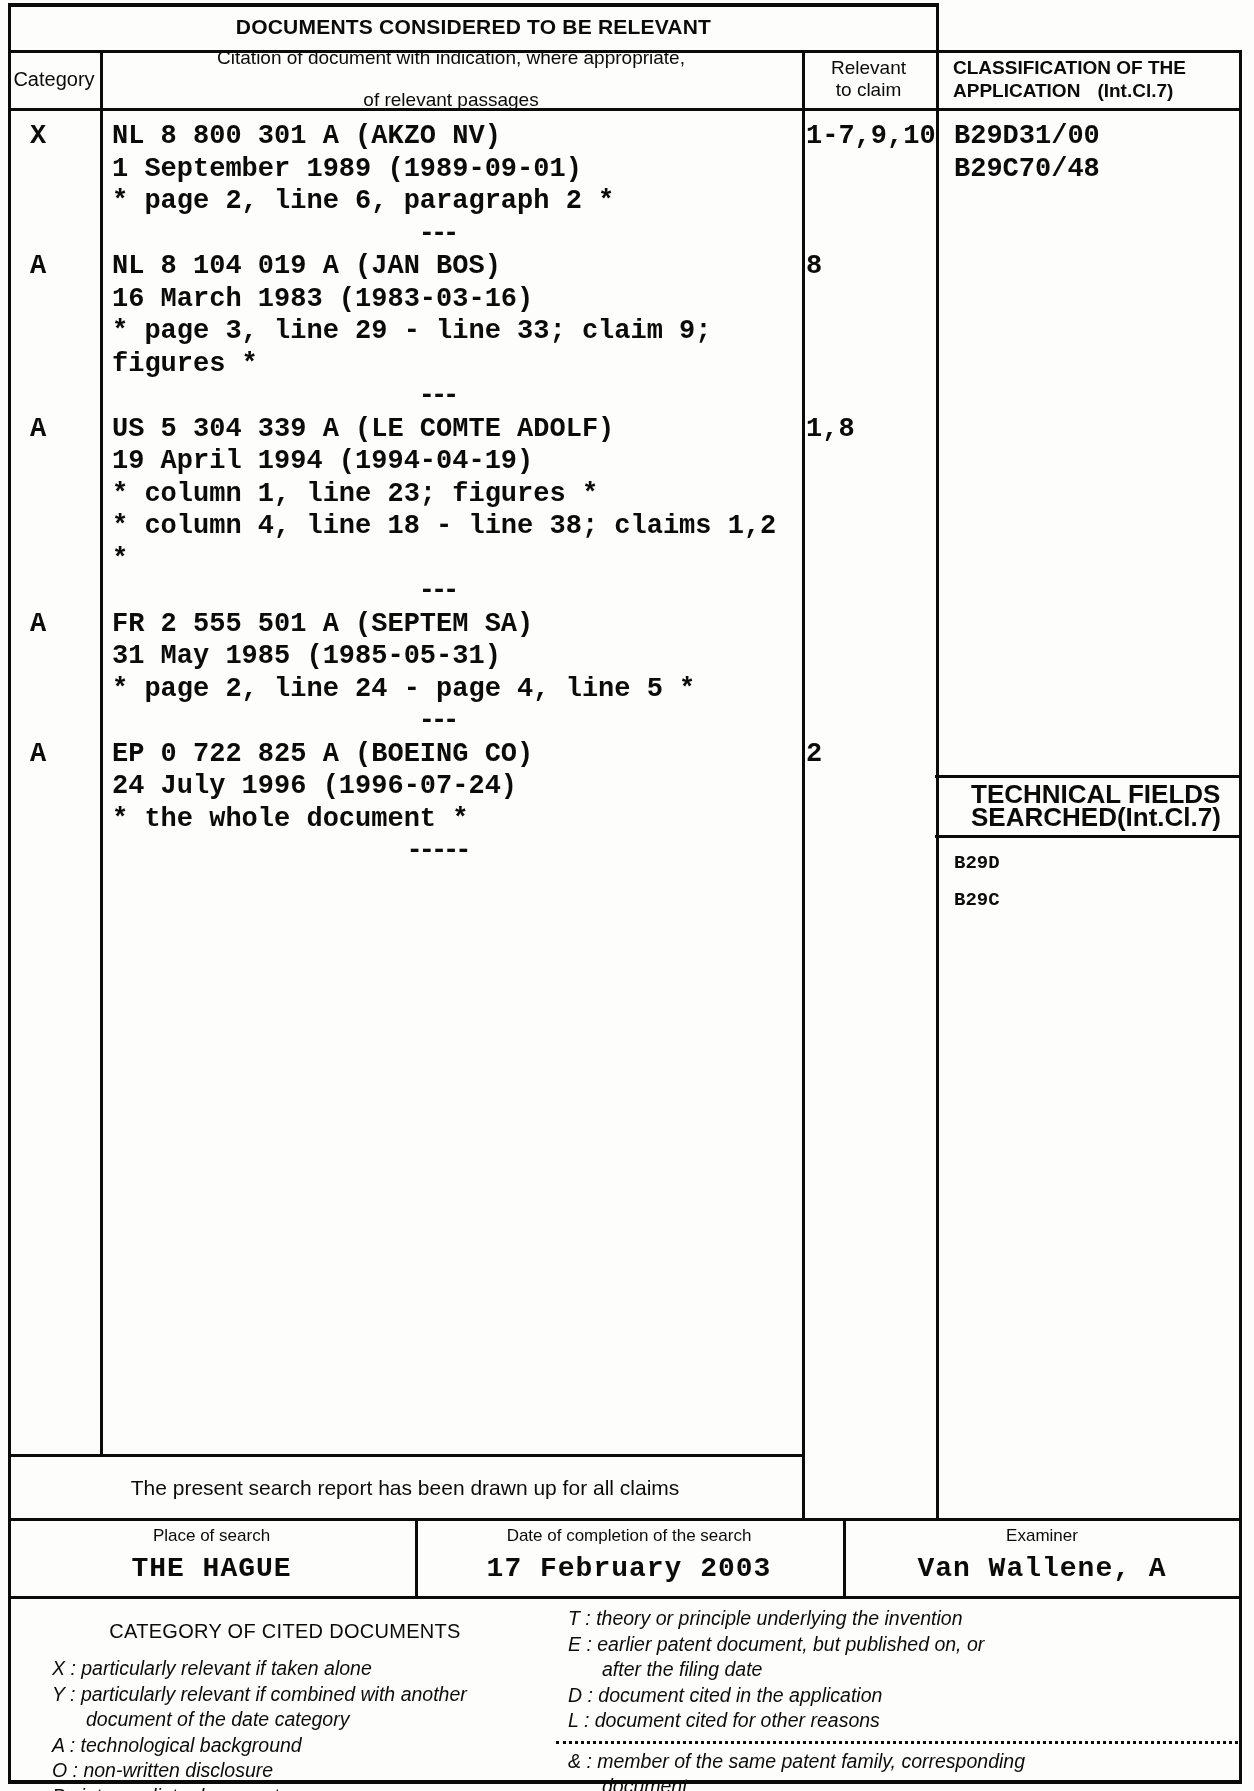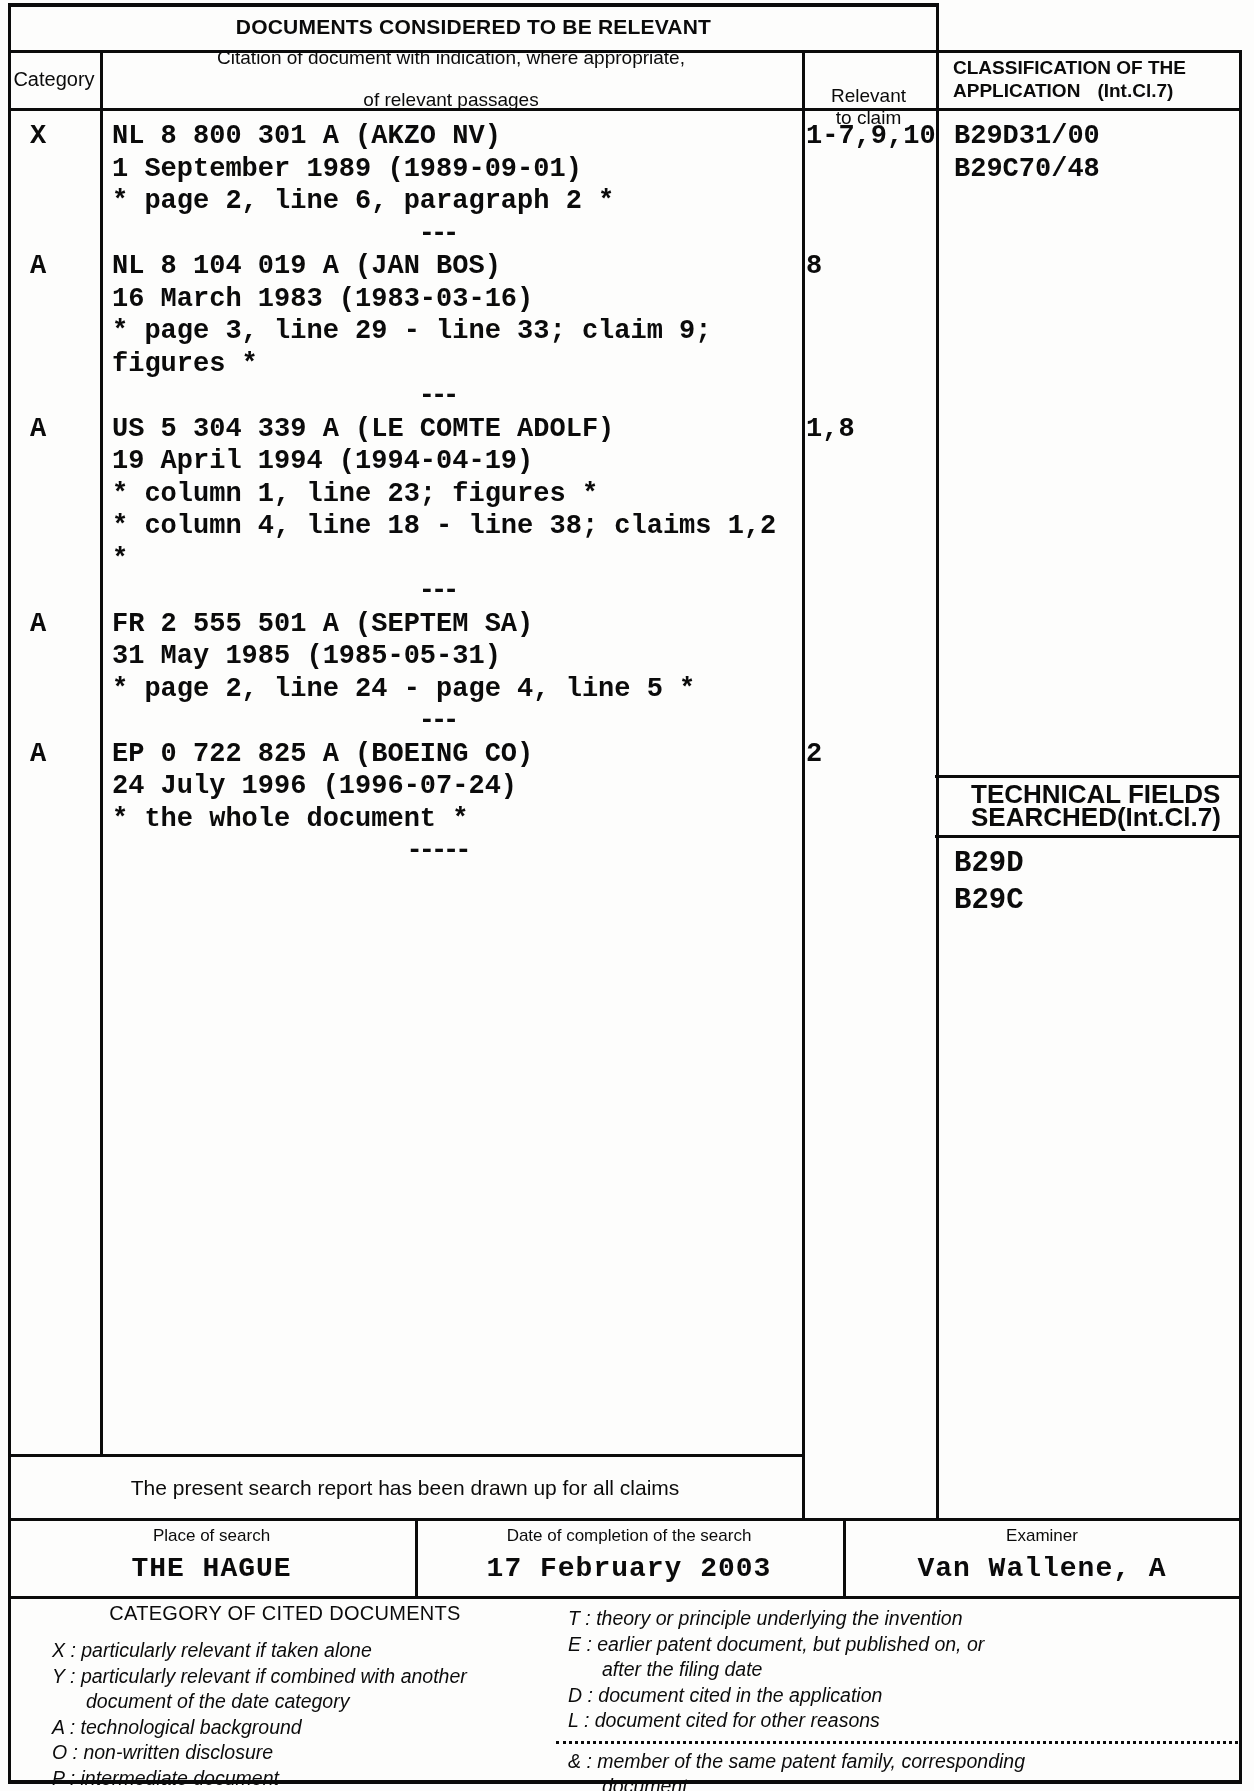--- a/index.html
+++ b/index.html
@@ -19,21 +19,21 @@
     display: flex; align-items: center; justify-content: center;
     font-weight: bold; font-size: 21px; letter-spacing: 0.2px;
   }
   .hdr-cell {
     position: absolute; top: 50px; height: 58px;
     display: flex; flex-direction: column; align-items: center; justify-content: center;
     font-size: 19px; line-height: 22px; text-align: center;
   }
   .hdr-category { left: 8px;  width: 92px;  font-size: 20px; }
   .hdr-citation { left: 100px; width: 702px; gap: 20px; }
-  .hdr-relevant { left: 802px; width: 133px; margin-top: 28px; }
+  .hdr-relevant { left: 802px; width: 133px; }
   .hdr-class {
     position: absolute; left: 935px; top: 50px; width: 306px; height: 58px;
     display: flex; flex-direction: column; justify-content: center;
     padding-left: 18px; font-weight: bold; font-size: 19px; line-height: 23px;
   }
   .hdr-class .l2 { display: flex; gap: 17px; }
 
   .mono { font-family: "Liberation Mono", monospace; font-weight: bold; }
 
   .entries { position: absolute; left: 8px; top: 120px; width: 927px; }
@@ -49,41 +49,41 @@
 
   .class-codes { position: absolute; left: 935px; top: 120px; width: 306px;
     padding-left: 19px; font-size: 27px; line-height: 32.5px; }
   .tech-hdr {
     position: absolute; left: 935px; top: 778px; width: 306px; height: 54px;
     padding-left: 36px; padding-top: 5px;
     font-weight: bold; font-size: 26px; line-height: 23px;
   }
   .tech-hdr .l2 { display: flex; justify-content: space-between; width: 238px; }
   .tech-codes { position: absolute; left: 935px; top: 845px; width: 306px;
-    padding-left: 19px; font-size: 29px; line-height: 37px; }
+    padding-left: 19px; font-size: 19px; line-height: 37px; }
 
   .drawnup-box {
     position: absolute; left: 8px; top: 1457px; width: 794px; height: 61px;
     display: flex; align-items: center; justify-content: center;
     font-size: 21px;
   }
   .info-cell {
     position: absolute; top: 1518px; height: 78px;
     display: flex; flex-direction: column; align-items: center;
     padding-top: 8px;
   }
   .info-cell .lbl { font-size: 17px; }
   .info-cell .val { margin-top: 7px; font-size: 28px; letter-spacing: 1px; }
   .cell-place    { left: 8px;   width: 407px; }
   .cell-date     { left: 415px; width: 428px; }
   .cell-examiner { left: 843px; width: 398px; }
 
   .legend-left  { position: absolute; left: 40px;  top: 1602px; width: 490px; }
   .legend-right { position: absolute; left: 556px; top: 1606px; width: 688px; }
-  .legend-title { text-align: center; font-size: 20px; margin-bottom: 13px; letter-spacing: 0.3px; }
+  .legend-title { text-align: center; font-size: 20px; margin-bottom: 13px; letter-spacing: 0.3px; margin-top: 18px; }
   .legend-item {
     font-style: italic; font-size: 19.5px; line-height: 25.5px;
     padding-left: 46px; text-indent: -34px; white-space: pre-line;
   }
   .dots { border-top: 3px dotted #0b0b0b; width: 682px; margin: 7px 0 5px 0; }
 </style>
 </head>
 <body>
 
 <div class="page">

